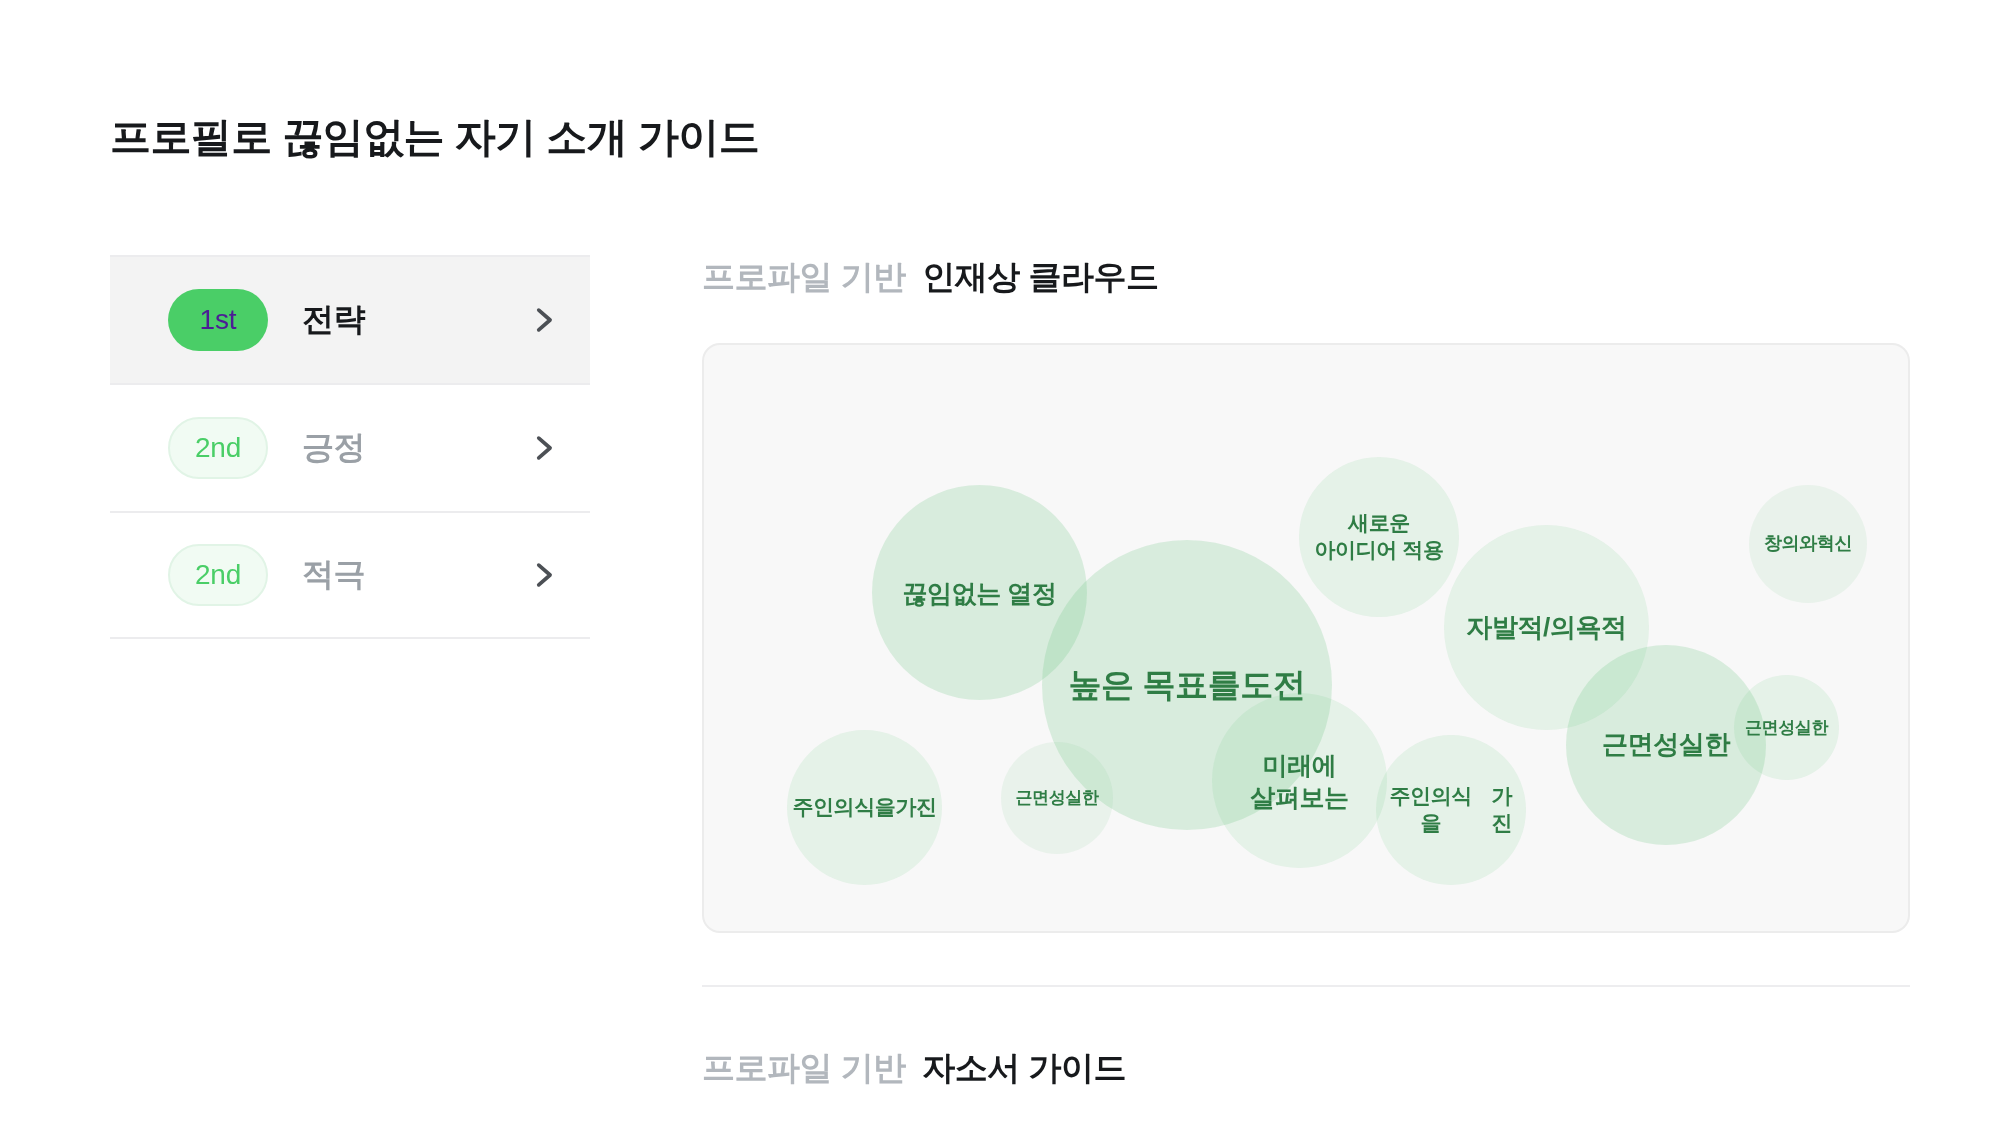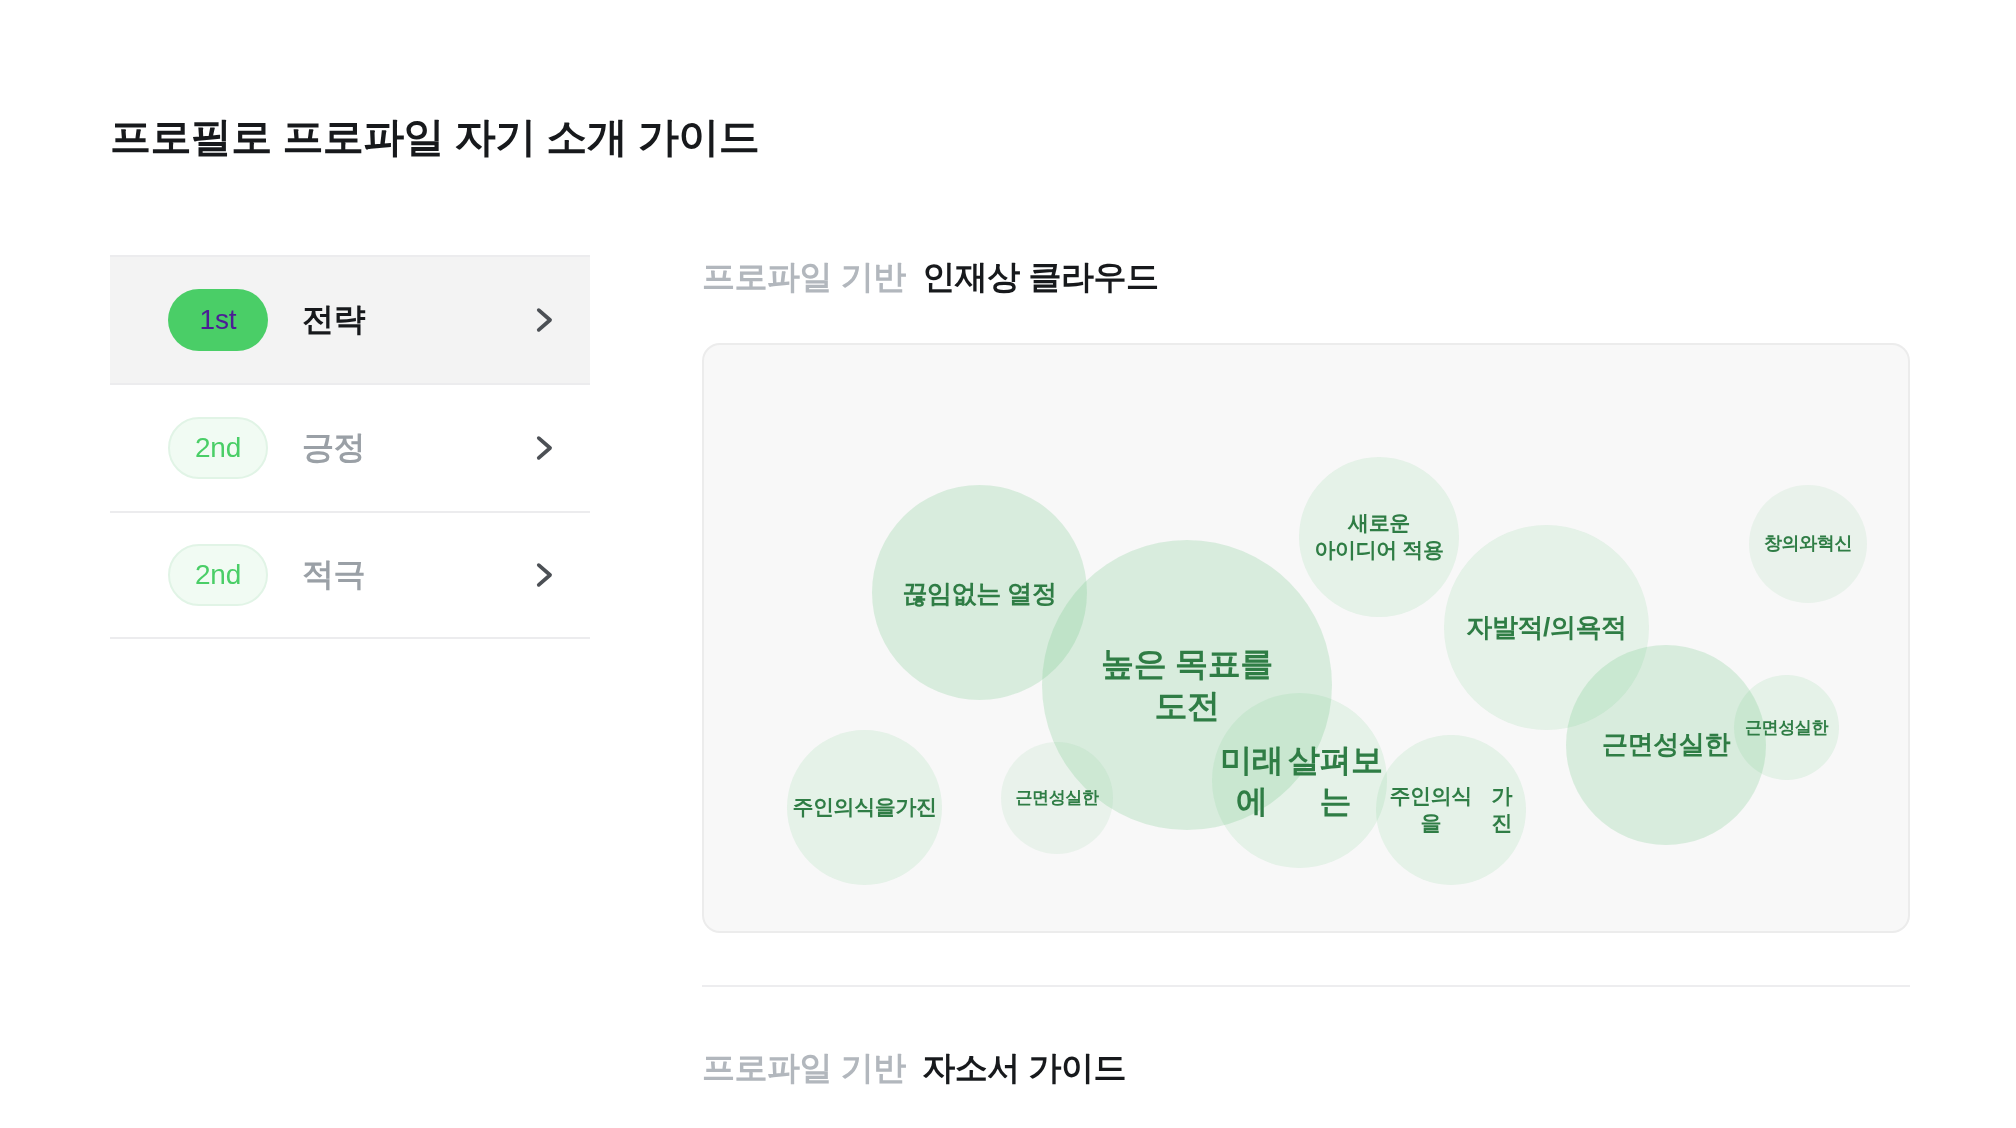--- a/index.html
+++ b/index.html
@@ -154,21 +154,21 @@
     background: #ededef;
   }
 
   .heading-guide { position: absolute; left: 0; top: 1046px; }
 </style>
 </head>
 <body>
 
 <div class="page">
 
-  <h1 class="page-title">프로필로 프로파일 자기 소개 가이드</h1>
+  <h1 class="page-title">프로필로 끊임없는 자기 소개 가이드</h1>
 
   <nav class="sidebar" id="sidebar">
       <div class="rank-row active">
         <span class="rank-badge primary">1st</span>
         <span class="rank-label">전략</span>
         <span class="chevron">
           <svg viewBox="0 0 24 24" fill="none" stroke="#4c5055" stroke-width="2.6" stroke-linecap="round" stroke-linejoin="round">
             <polyline points="9 5 17 12 9 19"></polyline>
           </svg>
         </span>
@@ -195,36 +195,36 @@
 
   <section class="right-col">
 
     <h2 class="section-heading heading-cloud">
       <span class="muted" style="margin-right: 8px;">프로파일 기반</span>
       <span class="strong">인재상 클라우드</span>
     </h2>
 
     <div class="cloud-card" id="cloud-card">
         <div class="bubble" style="left: 168px; top: 140px; width: 215px; height: 215px; font-size: 25px;">끊임없는 열정</div>
-        <div class="bubble" style="left: 338px; top: 195px; width: 290px; height: 290px; font-size: 33px; flex-direction: column;">
+        <div class="bubble" style="left: 338px; top: 195px; width: 290px; height: 290px; font-size: 33px;">
           <span style="display:block">높은 목표를</span>
           <span style="display:block">도전</span>
         </div>
         <div class="bubble soft" style="left: 595px; top: 112px; width: 160px; height: 160px; font-size: 21px; flex-direction: column;">
           <span style="display:block">새로운</span>
           <span style="display:block">아이디어 적용</span>
         </div>
         <div class="bubble softer" style="left: 1045px; top: 140px; width: 118px; height: 118px; font-size: 18px;">
           <span style="display:block">창의와</span>
           <span style="display:block">혁신</span>
         </div>
         <div class="bubble soft" style="left: 740px; top: 180px; width: 205px; height: 205px; font-size: 26px;">자발적/의욕적</div>
         <div class="bubble" style="left: 862px; top: 300px; width: 200px; height: 200px; font-size: 26px;">근면성실한</div>
         <div class="bubble soft" style="left: 1030px; top: 330px; width: 105px; height: 105px; font-size: 17px;">근면성실한</div>
-        <div class="bubble soft" style="left: 508px; top: 348px; width: 175px; height: 175px; font-size: 32px;">
+        <div class="bubble soft" style="left: 508px; top: 348px; width: 175px; height: 175px; font-size: 25px; flex-direction: column;">
           <span style="display:block">미래에</span>
           <span style="display:block">살펴보는</span>
         </div>
         <div class="bubble soft" style="left: 672px; top: 390px; width: 150px; height: 150px; font-size: 21px;">
           <span style="display:block">주인의식을</span>
           <span style="display:block">가진</span>
         </div>
         <div class="bubble softer" style="left: 297px; top: 397px; width: 112px; height: 112px; font-size: 17px;">근면성실한</div>
         <div class="bubble soft" style="left: 83px; top: 385px; width: 155px; height: 155px; font-size: 21px;">
           <span style="display:block">주인의식을</span>

